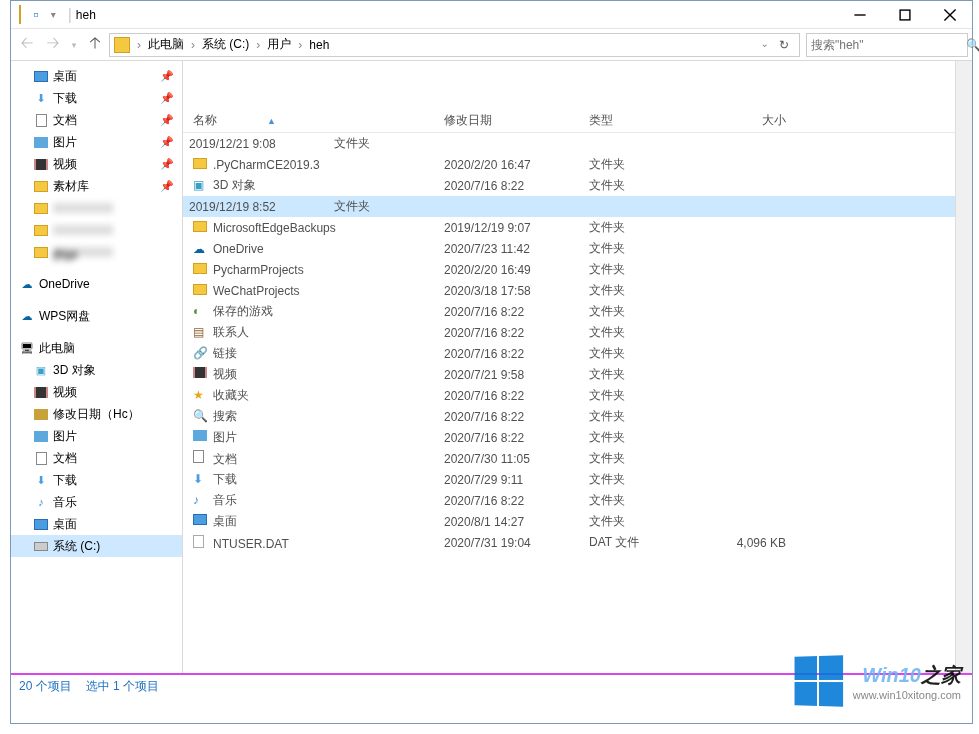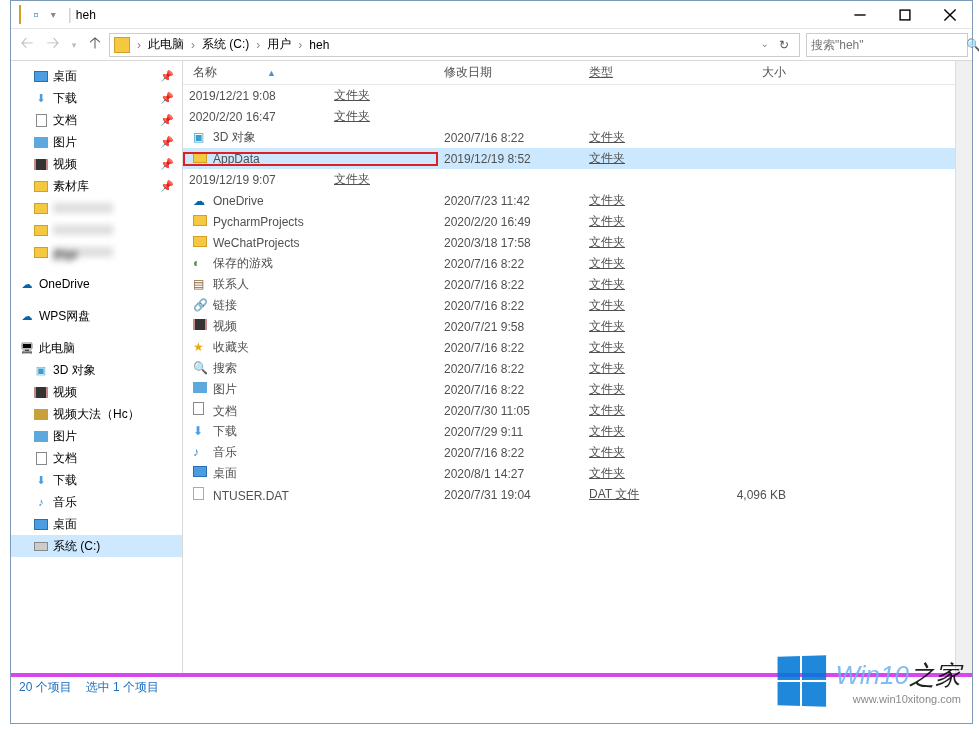--- a/index.html
+++ b/index.html
@@ -25,35 +25,35 @@
     .search-box { width: 162px; height: 24px; border: 1px solid #ccc; display: flex; align-items: center; padding: 0 4px; font-size: 12px; color: #888; margin-left: 4px; }
     .search-box input { border: none; outline: none; flex: 1; font-size: 12px; }
     .content-area { display: flex; height: calc(100% - 110px); }
     .sidebar { width: 172px; border-right: 1px solid #d9d9d9; overflow-y: auto; padding: 4px 0; font-size: 12px; background: #fff; }
     .sidebar-item { display: flex; align-items: center; height: 22px; padding-left: 22px; cursor: pointer; gap: 4px; }
     .sidebar-item.selected { background: #cde8ff; }
     .sidebar-item.group { padding-left: 8px; margin-top: 10px; }
     .sidebar-icon { width: 16px; height: 14px; display: inline-flex; align-items: center; justify-content: center; font-size: 11px; }
     .pin-icon { margin-left: auto; margin-right: 8px; color: #888; font-size: 11px; }
     .folder-yellow { background: #f5c842; border: 1px solid #d4a024; width: 14px; height: 11px; }
-    .main-list { flex: 1; overflow: auto; font-size: 12px; }
+    .main-list { flex: 1; overflow: auto; font-size: 12px; margin-top: 48px; }
     .columns-header { display: flex; height: 24px; align-items: center; border-bottom: 1px solid #e8e8e8; }
     .col { padding: 0 6px; color: #505050; border-right: 1px solid transparent; }
     .col.name { width: 255px; padding-left: 10px; }
     .col.date { width: 145px; }
-    .col.type { width: 120px; text-decoration: underline; }
+    .col.type { width: 120px; }
     .col.size { width: 90px; text-align: right; }
     .sort-arrow { color: #4a90d9; font-size: 9px; margin-left: 50px; }
     .file-row { display: flex; height: 21px; align-items: center; cursor: pointer; }
     .file-row.selected { background: #cce8ff; }
     .file-icon { width: 16px; height: 14px; margin-right: 4px; display: inline-flex; }
-    .status-bar { height: 24px; border-top: 4px solid #d946ef; display: flex; align-items: center; padding: 0 8px; font-size: 12px; color: #1e70bf; gap: 14px; }
+    .status-bar { height: 24px; border-top: 2px solid #d946ef; display: flex; align-items: center; padding: 0 8px; font-size: 12px; color: #1e70bf; gap: 14px; }
     .watermark { position: absolute; right: 18px; bottom: 28px; display: flex; align-items: center; gap: 10px; opacity: 0.88; }
     .watermark-text { text-align: right; }
-    .watermark-title { font-size: 26px; font-weight: normal; color: #2a2a2a; font-style: italic; }
+    .watermark-title { font-size: 20px; font-weight: bold; color: #2a2a2a; font-style: italic; }
     .watermark-title span { color: #6db4f0; }
     .watermark-url { font-size: 11px; color: #777; }
     .win-logo { display: grid; grid-template-columns: 24px 24px; grid-template-rows: 24px 24px; gap: 2px; transform: perspective(180px) rotateY(-14deg); }
     .win-logo div { background: #0078d7; }
     .icon-svg { width: 14px; height: 14px; }
     .scrollbar-stub { width: 17px; background: #f0f0f0; border-left: 1px solid #ddd; }
   </style>
 </head>
 <body>
 
@@ -202,21 +202,21 @@
         <div class="sidebar-item ">
           <span class="sidebar-icon">
             <span style="width:14px;height:11px;background:#333;border-left:2px solid #c88;border-right:2px solid #c88;display:inline-block"></span>
           </span>
           <span>视频</span>
         </div>
         <div class="sidebar-item ">
           <span class="sidebar-icon">
             <span style="width:14px;height:11px;background:#c7a23b;display:inline-block"></span>
           </span>
-          <span>视频大法（Hc）</span>
+          <span>修改日期（Hc）</span>
         </div>
         <div class="sidebar-item ">
           <span class="sidebar-icon">
             <span style="width:14px;height:11px;background:#5da9dd;display:inline-block"></span>
           </span>
           <span>图片</span>
         </div>
         <div class="sidebar-item ">
           <span class="sidebar-icon">
             <span style="width:11px;height:13px;background:#fff;border:1px solid #888;display:inline-block"></span>
@@ -256,41 +256,44 @@
         <div class="col type">类型</div>
         <div class="col size">大小</div>
       </div>
       <div id="filerows">
           <div class="file-row ">
     <div class="col date">2019/12/21 9:08</div>
     <div class="col type">文件夹</div>
     <div class="col size"></div>
   </div>
           <div class="file-row ">
+    <div class="col name" style=""><span class="file-icon">
+                <span class="folder-yellow"></span>
+              </span><span>.PyCharmCE2019.3</span></div>
     <div class="col date">2020/2/20 16:47</div>
     <div class="col type">文件夹</div>
     <div class="col size"></div>
   </div>
           <div class="file-row ">
     <div class="col name" style=""><span class="file-icon">
                 <span style="color:#3aa0c9">▣</span>
               </span><span>3D 对象</span></div>
     <div class="col date">2020/7/16 8:22</div>
     <div class="col type">文件夹</div>
     <div class="col size"></div>
   </div>
           <div class="file-row selected " style="position:relative">
-    <div class="col name" style="outline:2px solid #e02020;outline-offset:-2px;background:#cce8ff"><span class="file-icon">
+    <div class="col date">2019/12/19 8:52</div>
+    <div class="col type">文件夹</div>
+    <div class="col size"></div>
+  </div>
+          <div class="file-row ">
+    <div class="col name" style=""><span class="file-icon">
                 <span class="folder-yellow"></span>
-              </span><span>AppData</span></div>
-    <div class="col date">2019/12/19 8:52</div>
-    <div class="col type">文件夹</div>
-    <div class="col size"></div>
-  </div>
-          <div class="file-row ">
+              </span><span>MicrosoftEdgeBackups</span></div>
     <div class="col date">2019/12/19 9:07</div>
     <div class="col type">文件夹</div>
     <div class="col size"></div>
   </div>
           <div class="file-row ">
     <div class="col name" style=""><span class="file-icon">
                 <span style="color:#0a64a4">☁</span>
               </span><span>OneDrive</span></div>
     <div class="col date">2020/7/23 11:42</div>
     <div class="col type">文件夹</div>

